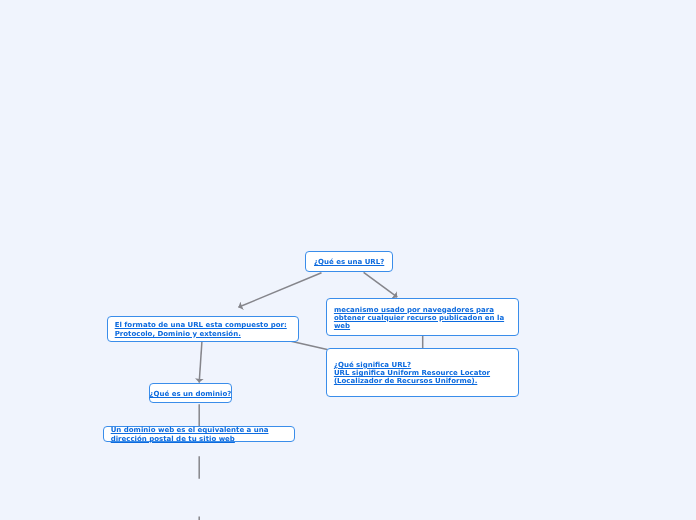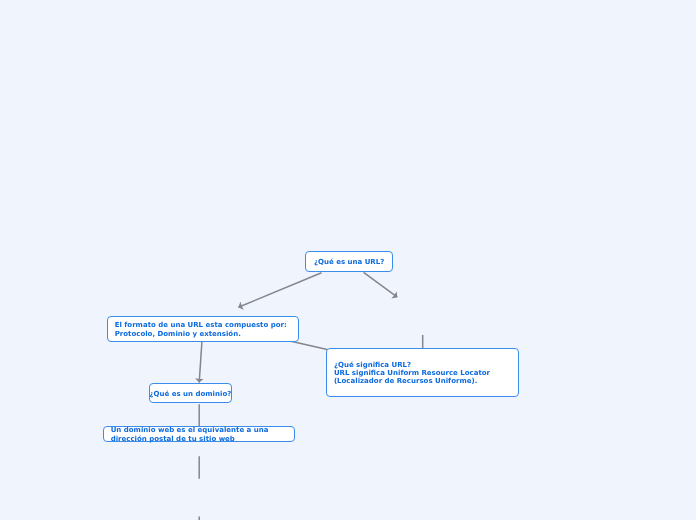--- a/index.html
+++ b/index.html
@@ -5,21 +5,21 @@
 <style>
   html,body{margin:0;padding:0;}
   body{width:696px;height:520px;overflow:hidden;background:#f0f4fd;
        font-family:"DejaVu Sans",sans-serif;}
   #canvas{position:relative;width:696px;height:520px;background:#f0f4fd;}
   svg.edge-layer{position:absolute;left:0;top:0;width:696px;height:520px;}
   .node{position:absolute;box-sizing:border-box;background:#ffffff;
         border:1.6px solid #3a8dea;border-radius:4px;color:#0c6ade;
         font-weight:bold;font-size:7px;line-height:8.3px;text-rendering:geometricPrecision;-webkit-font-smoothing:antialiased;
         display:flex;align-items:center;white-space:pre;}
-  .node .node-label{padding-left:7px;padding-right:6px;position:relative;top:1.1px;opacity:0.999;}
+  .node .node-label{padding-left:7px;padding-right:6px;position:relative;top:1.1px;opacity:0.999;text-decoration:underline;}
   .node.center{justify-content:center;}
   .node.center .node-label{padding:0;}
 </style>
 </head>
 <body style="background: rgb(240, 244, 253);">
 
 <div id="canvas" style="background: rgb(240, 244, 253);">
   <svg class="edge-layer" viewBox="0 0 696 520">
     <defs>
       <marker id="arrowhead" markerWidth="4.4" markerHeight="9" refX="4.1" refY="4.5" orient="auto" markerUnits="userSpaceOnUse">
@@ -33,19 +33,22 @@
         <path d="M422.7 335 L422.7 349"></path>
         <path d="M327.2 349.5 L269.1 336.3" marker-end="url(#arrowhead)"></path>
         <path d="M199.2 404.3 L199.2 426.5"></path>
         <path d="M199.2 456.2 L199.2 478.8"></path>
         <path d="M199.2 516.5 L199.2 520"></path>
       </g>
   </svg>
 <div class="node center" style="left: 305px; top: 250.7px; width: 88.3px; height: 21.5px; background: rgb(255, 255, 255); border-color: rgb(58, 141, 234); color: rgb(12, 106, 222);"><span class="node-label">¿Qué es una URL?</span></div>
     <div class="node" style="left: 106.7px; top: 307.6px; width: 192.6px; height: 26px; background: rgb(255, 255, 255); border-color: rgb(58, 141, 234); color: rgb(12, 106, 222); margin-top: 8px;"><span class="node-label">El formato de una URL esta compuesto por:
 Protocolo, Dominio y extensión.</span></div>
+    <div class="node" style="left: 325.9px; top: 297.7px; width: 192.7px; height: 38.5px; background: rgb(255, 255, 255); border-color: rgb(58, 141, 234); color: rgb(12, 106, 222);"><span class="node-label">mecanismo usado por navegadores para
+obtener cualquier recurso publicadon en la
+web</span></div>
     <div class="node" style="left: 325.9px; top: 347.7px; width: 192.7px; height: 49px; background: rgb(255, 255, 255); border-color: rgb(58, 141, 234); color: rgb(12, 106, 222);"><span class="node-label">¿Qué significa URL?
 URL significa Uniform Resource Locator
 (Localizador de Recursos Uniforme).</span></div>
     <div class="node center" style="left: 148.9px; top: 382.6px; width: 83px; height: 20.7px; background: rgb(255, 255, 255); border-color: rgb(58, 141, 234); color: rgb(12, 106, 222);"><span class="node-label">¿Qué es un dominio?</span></div>
     <div class="node" style="left: 102.7px; top: 425.7px; width: 192.6px; height: 16px; background: rgb(255, 255, 255); border-color: rgb(58, 141, 234); color: rgb(12, 106, 222);"><span class="node-label">Un dominio web es el equivalente a una
 dirección postal de tu sitio web</span></div>
   </div>
 
 </body></html>

